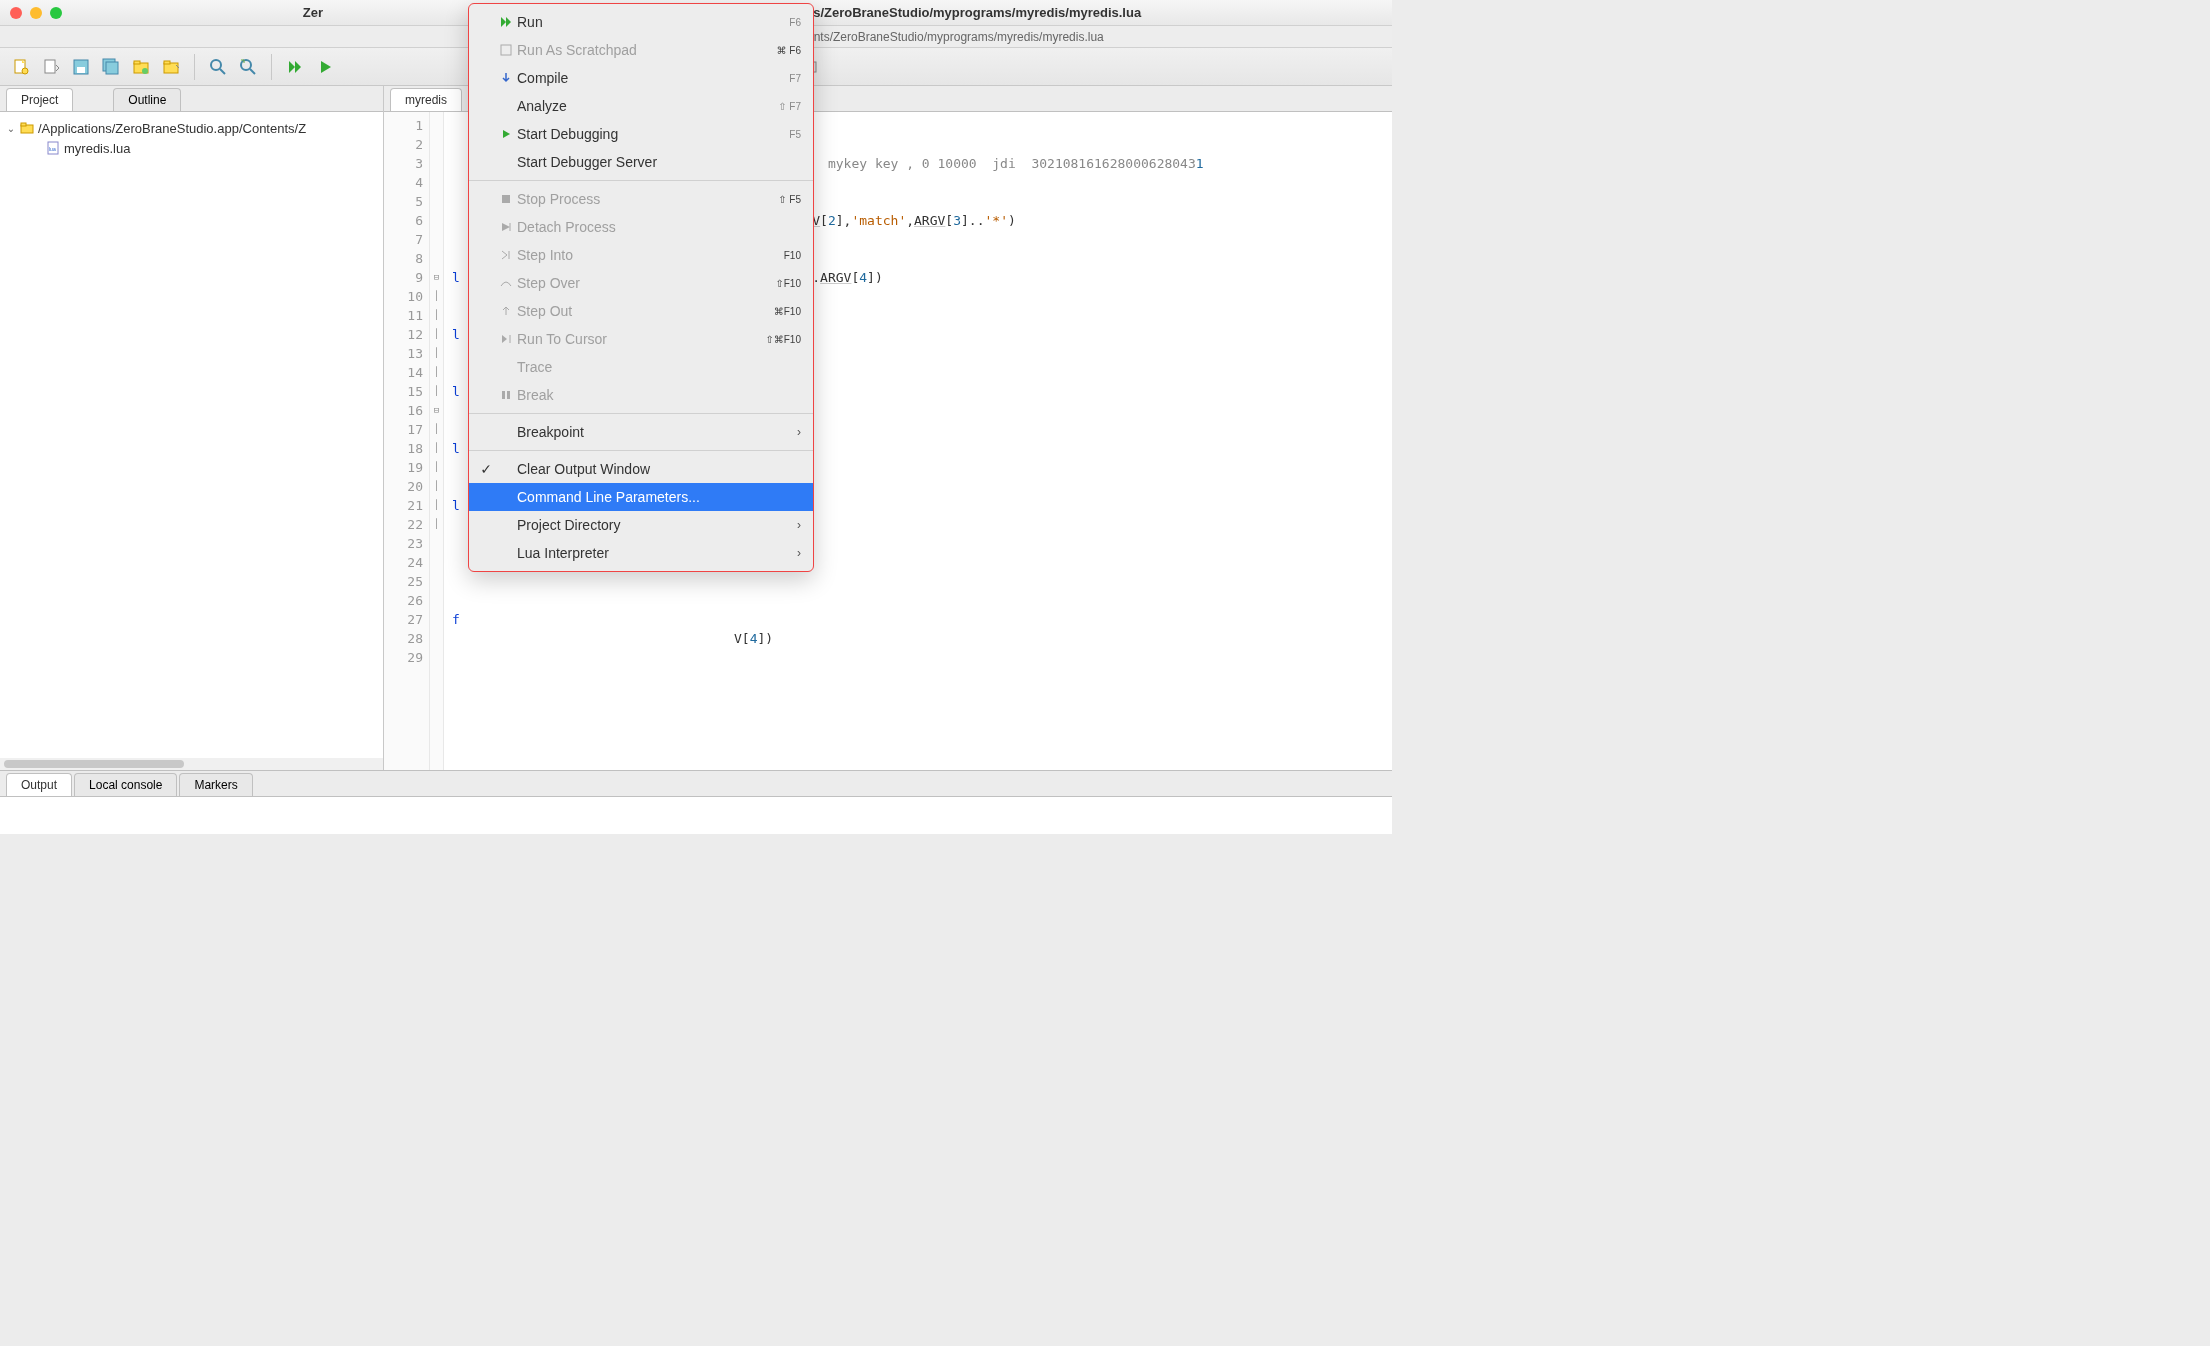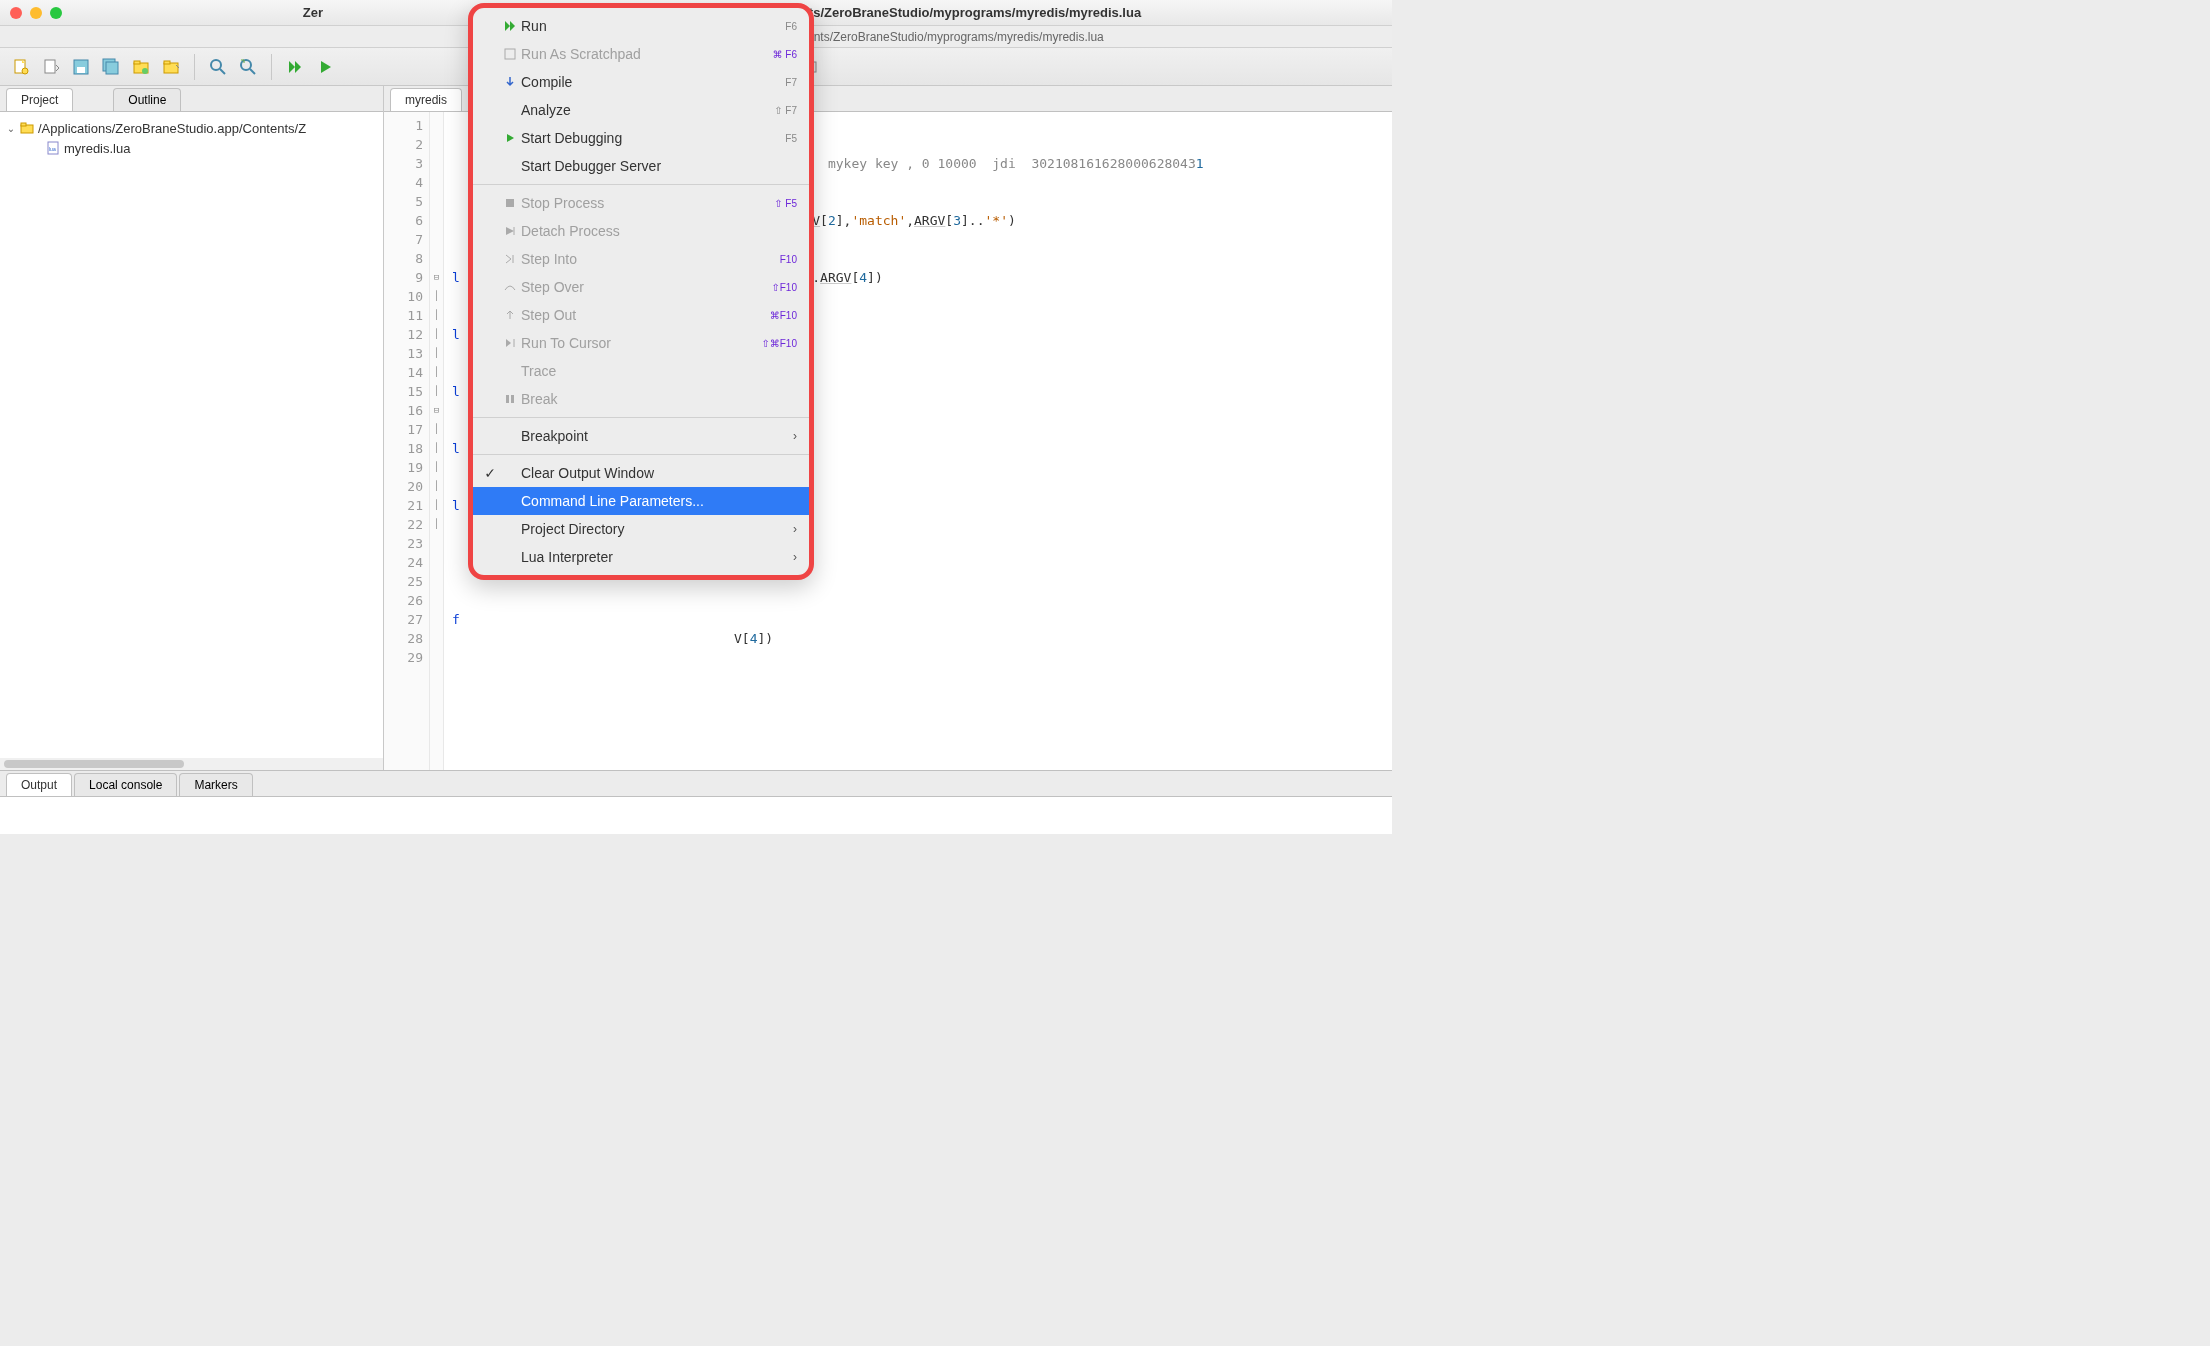--- a/index.html
+++ b/index.html
@@ -172,40 +172,40 @@
 .num { color: #206a9e; }
 .iden { text-decoration: underline; text-decoration-color: #ccc; }
 
 
 .context-menu {
   position: absolute;
   left: 468px;
   top: 3px;
   width: 346px;
   background: #ededed;
-  border: 5px solid #ef4444;
-  border-radius: 16px;
+  border: 1px solid #ef4444;
+  border-radius: 6px;
   box-shadow: 0 8px 24px rgba(0,0,0,0.2);
   padding: 4px 0;
   font-size: 14px;
   z-index: 100;
 }
 .menu-item {
   display: flex; align-items: center;
   height: 28px;
   padding: 0 12px 0 8px;
 }
 .menu-item .check { width: 18px; text-align:center; color:#333; }
 .menu-item .micon { width: 22px; display:flex;align-items:center;justify-content:center; }
 .menu-item .micon svg { width:14px; height:14px; }
 .menu-item .mlabel { flex: 1; }
 .menu-item .shortcut { color: #888; font-size: 10px; }
 .menu-item .submenu-arrow { color: #555; font-size: 12px; }
 .menu-item.disabled { color: #a0a0a0; }
-.menu-item.disabled .shortcut { color: #6d28d9; }
+.menu-item.disabled .shortcut { color: #404040; }
 .menu-item.highlighted {
   background: #2f7bf6; color: #fff;
 }
 .menu-sep {
   height: 1px; background: #d0d0d0; margin: 4px 0;
 }
 
 
 .bottom-panel {
   height: 64px;

